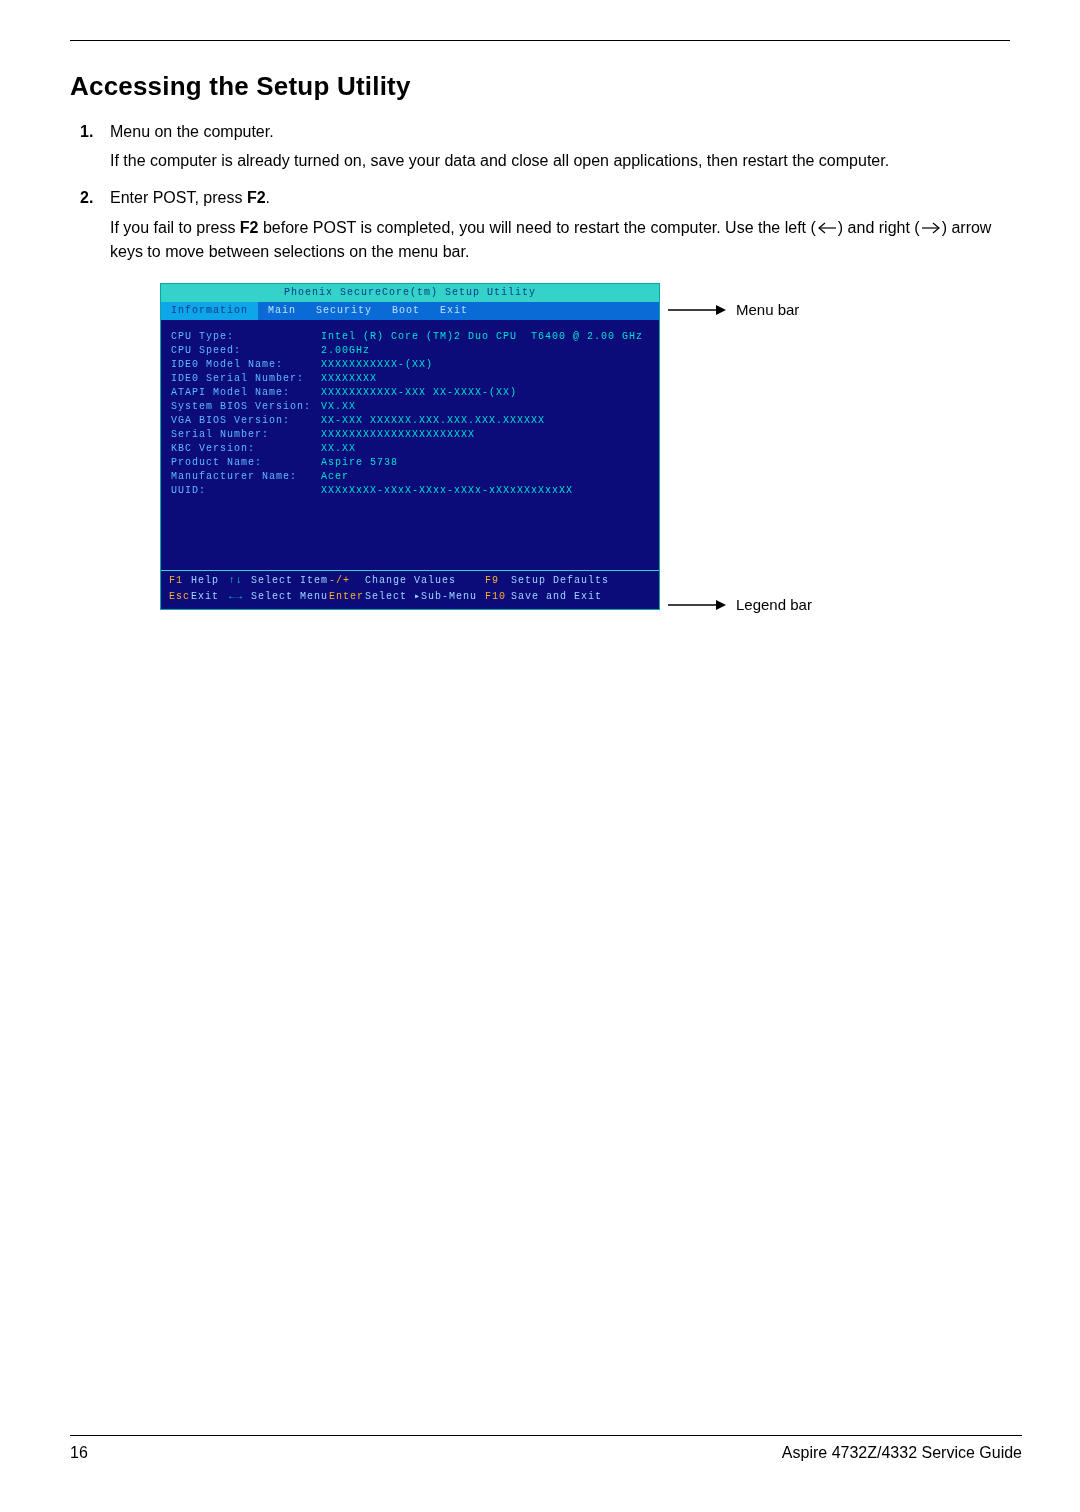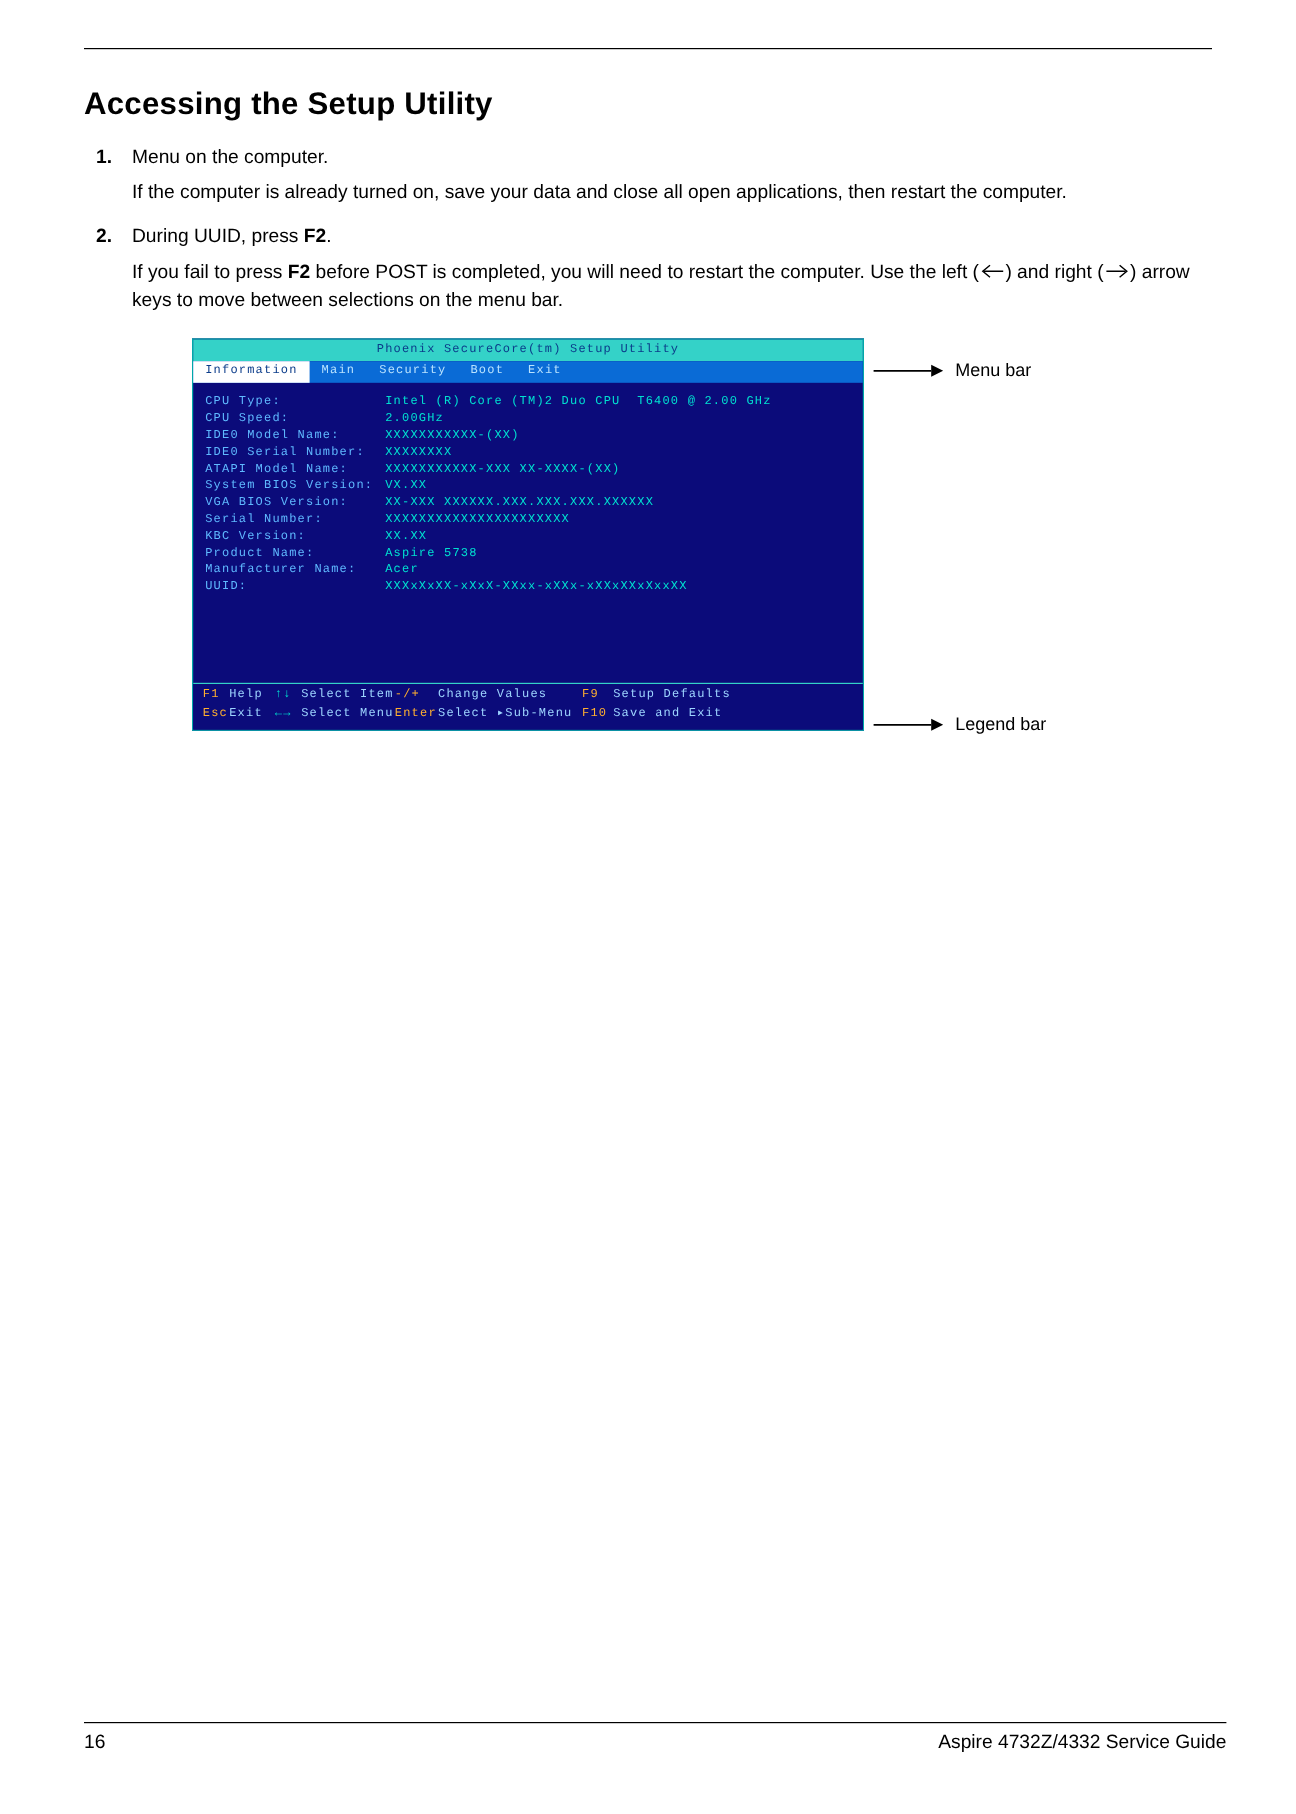--- a/index.html
+++ b/index.html
@@ -43,21 +43,21 @@
   ol.steps p { margin-top: 6px; }
   .bold { font-weight: 700; }
 
   
   .bios-wrap {
     display: flex;
     align-items: flex-start;
     margin: 20px 0 0 90px;
   }
   .bios {
-    width: 560px;
+    width: 500px;
     border: 1px solid #00a8a8;
     background: #0b0b7a; 
     font-family: "Courier New", monospace;
     font-size: 10px;
     letter-spacing: 1px;
     color: #00e0d0;
     line-height: 1.4;
   }
   .bios-title {
     background: #34d2c8;
@@ -68,21 +68,21 @@
   }
   .bios-menu {
     display: flex;
     background: #0a6bd6;
     color: #b9e3ff;
   }
   .bios-menu span {
     padding: 2px 10px;
   }
   .bios-menu span.active {
-    background: #ffffff;
+    background: #0ea5e9;
     color: #0b3c8a;
   }
   .bios-body {
     padding: 10px 10px 10px 10px;
     min-height: 250px;
   }
   .bios-row { display: flex; }
   .bios-label { width: 150px; color: #5fb9ff; white-space: pre; }
   .bios-val { color: #00e0d0; white-space: pre; }
   .bios-legend {
@@ -144,21 +144,21 @@
 <div class="top-rule"></div>
 
 <h1 class="page-title">Accessing the Setup Utility</h1>
 
 <ol class="steps">
   <li>
     <span>Menu on the computer.</span>
     <p>If the computer is already turned on, save your data and close all open applications, then restart the computer.</p>
   </li>
   <li>
-    <span>During UUID, press </span><span class="bold">F2</span><span>.</span>
+    <span>Enter POST, press </span><span class="bold">F2</span><span>.</span>
     <p>
       <span>If you fail to press </span><span class="bold">F2</span><span> before POST is completed, you will need to restart the computer. Use the left (</span><span class="inline-arrow"><svg width="22" height="12" viewBox="0 0 22 12">
             <line x1="20" y1="6" x2="4" y2="6" stroke="#000" stroke-width="1.2"></line>
             <polyline points="9,1 3,6 9,11" fill="none" stroke="#000" stroke-width="1.2"></polyline>
           </svg></span><span>) and right (</span><span class="inline-arrow"><svg width="22" height="12" viewBox="0 0 22 12">
             <line x1="2" y1="6" x2="18" y2="6" stroke="#000" stroke-width="1.2"></line>
             <polyline points="13,1 19,6 13,11" fill="none" stroke="#000" stroke-width="1.2"></polyline>
           </svg></span><span>) arrow keys to move between selections on the menu bar.</span>
     </p>
   </li>

